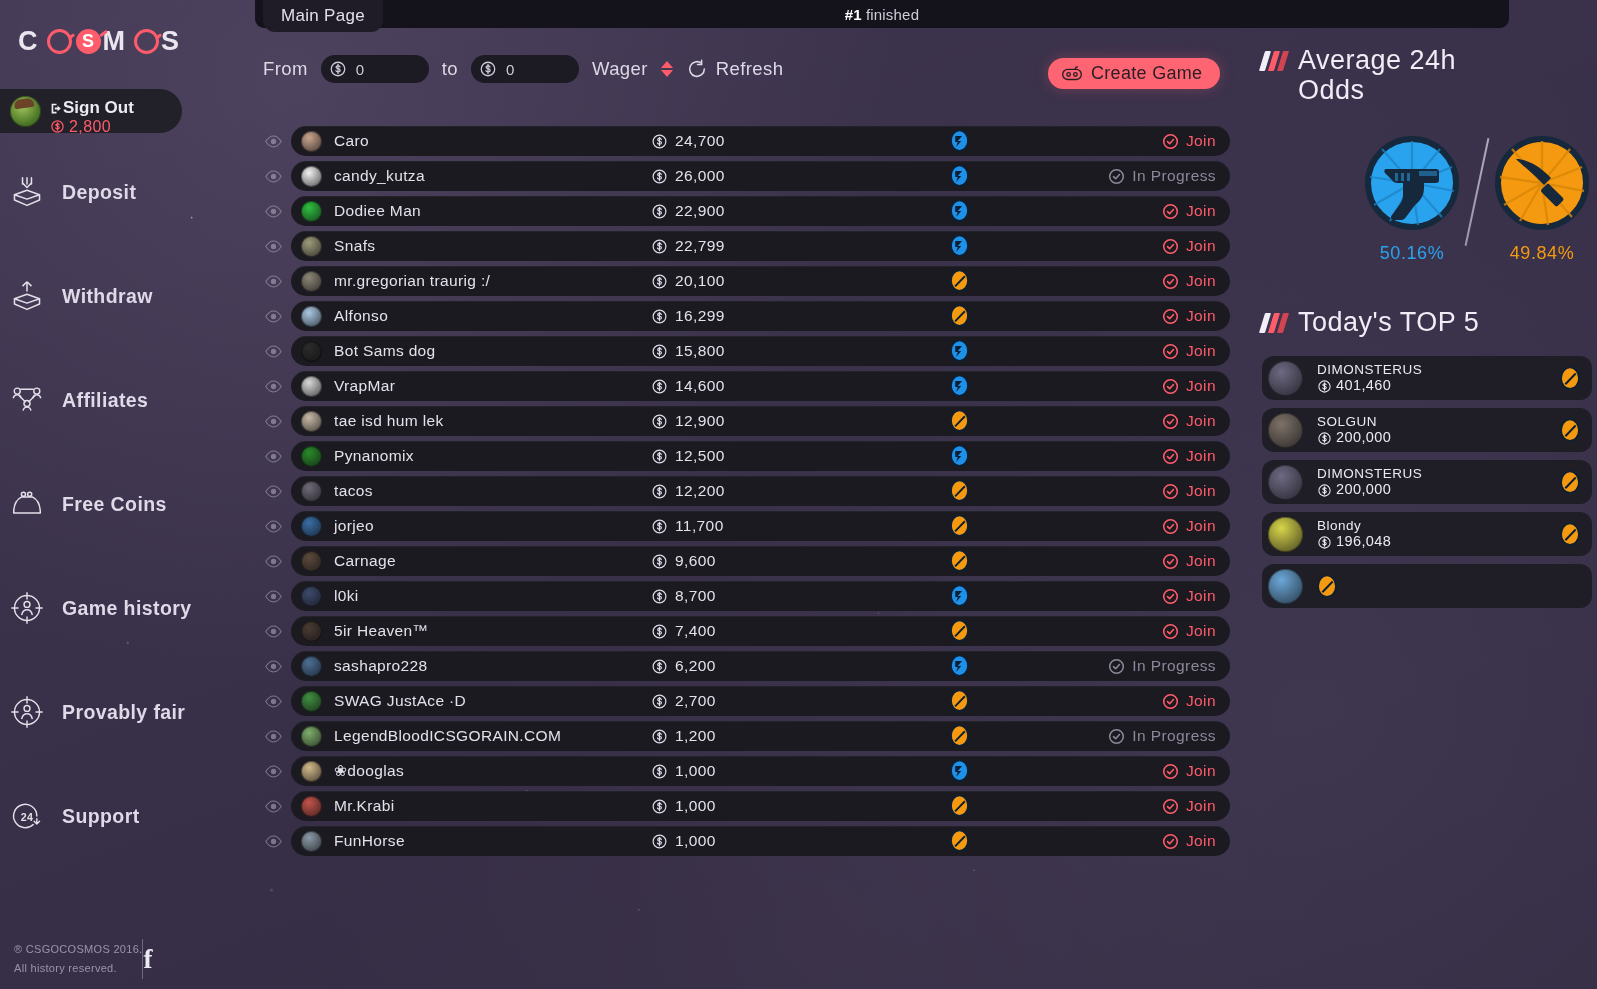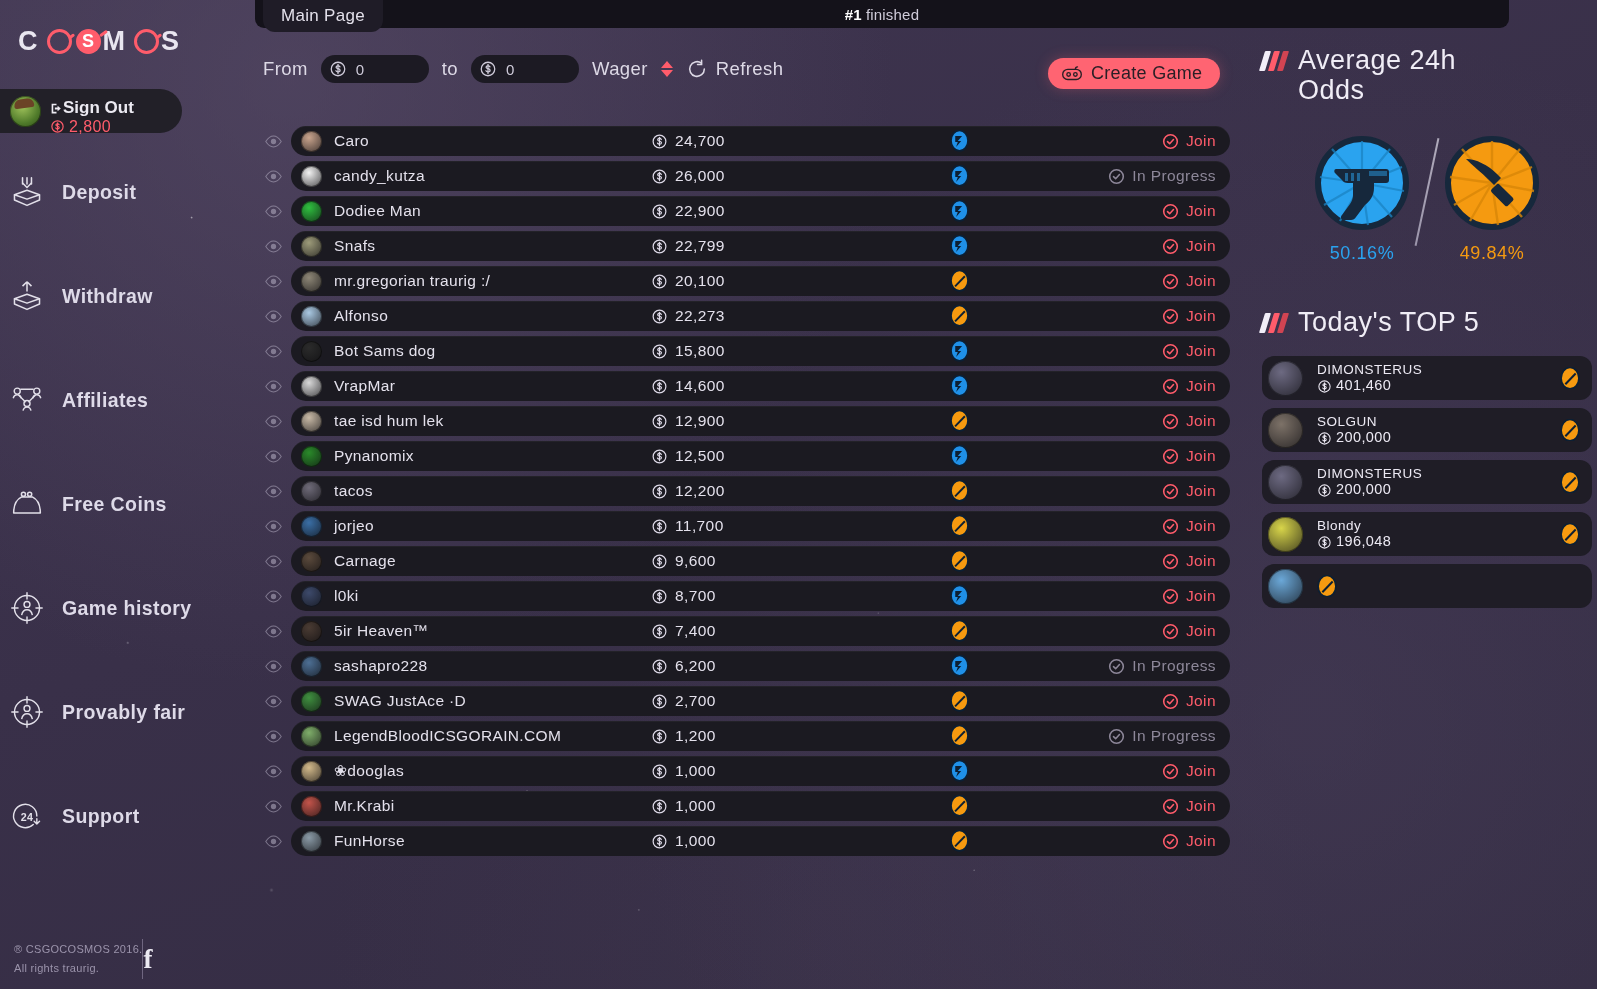--- a/index.html
+++ b/index.html
@@ -120,21 +120,21 @@
   
   .rpanel{position:absolute;left:1262px;top:46px;width:330px;}
   .sec-title{display:flex;align-items:flex-start;gap:12px;font-size:27px;color:#f0edf6;
     letter-spacing:.5px;line-height:1.1;font-weight:400;}
   .slash{flex:0 0 auto;margin-top:5px;display:flex;gap:3px;transform:skewX(-17deg);}
   .slash i{display:block;width:6px;height:20px;border-radius:1px;}
   .slash i:nth-child(1){background:#f2eef8;}
   .slash i:nth-child(2){background:#ff5c6b;}
   .slash i:nth-child(3){background:#d14452;}
 
-  .odds{display:flex;align-items:center;justify-content:center;gap:14px;margin-top:28px;}
+  .odds{display:flex;align-items:center;justify-content:flex-end;gap:14px;margin-top:28px;}
   .oddcol{display:flex;flex-direction:column;align-items:center;gap:10px;}
   .oddcol .pct{font-size:18px;letter-spacing:.6px;}
   .oddcol.ct .pct{color:#2aa3ef;}
   .oddcol.t  .pct{color:#f59a10;}
   .divider{width:2px;height:110px;background:linear-gradient(#d6d2e0,#bdb8cc);
     transform:rotate(12deg);opacity:.75;align-self:flex-start;margin-top:4px;}
 
   .top5{margin-top:44px;}
   .top5-list{margin-top:18px;display:flex;flex-direction:column;gap:8px;}
   .t5row{display:flex;align-items:center;height:44px;background:#1f1d26;border-radius:12px;
@@ -281,21 +281,21 @@
           <text x="19" y="24.5" font-size="12" fill="#e2dfe9" stroke="none" text-anchor="middle" font-family="Liberation Sans, sans-serif">24</text>
         </svg>
       </span>
       <span>Support</span>
     </div>
   </div>
 
   <div class="footer">
     <div class="txt">
       <div>® CSGOCOSMOS 2016.</div>
-      <div>All rights traurig.</div>
+      <div>All history reserved.</div>
     </div>
     <div class="sep"></div>
     <div class="fb">f</div>
   </div>
 
   <div class="filters">
     <span>From</span>
     <div class="inputbox">
       <span>
         <svg width="18" height="18" viewBox="0 0 24 24" fill="none" stroke="#cfcbda" stroke-width="1.7">
@@ -579,21 +579,21 @@
             <div class="pname">Alfonso</div>
           </div>
           <div class="c-amount">
             <span>
               <svg width="17" height="17" viewBox="0 0 24 24" fill="none" stroke="#dedae8" stroke-width="1.7">
                 <circle cx="12" cy="12" r="9"></circle>
                 <path d="M14.6 9.2c-.5-1-1.5-1.5-2.6-1.5-1.5 0-2.6.8-2.6 2 0 2.6 5.4 1.3 5.4 4 0 1.3-1.2 2.1-2.8 2.1-1.2 0-2.3-.5-2.8-1.5" stroke-linecap="round"></path>
                 <path d="M12 6v12" stroke-linecap="round"></path>
               </svg>
             </span>
-            <span>22,273</span>
+            <span>16,299</span>
           </div>
           <div class="c-side">
             <span>
               <svg width="19" height="21.28" viewBox="0 0 22 25">
                 <ellipse cx="11" cy="12.5" rx="10" ry="12" fill="#f59a10"></ellipse>
                 <ellipse cx="11" cy="12.5" rx="10" ry="12" fill="none" stroke="#0c1f33" stroke-width="2"></ellipse>
                 <path d="M5 18.5L16.5 6.5l1.6 1.6L6.6 20.1z" fill="#0c1f33"></path>
               </svg>
             </span>
           </div>

